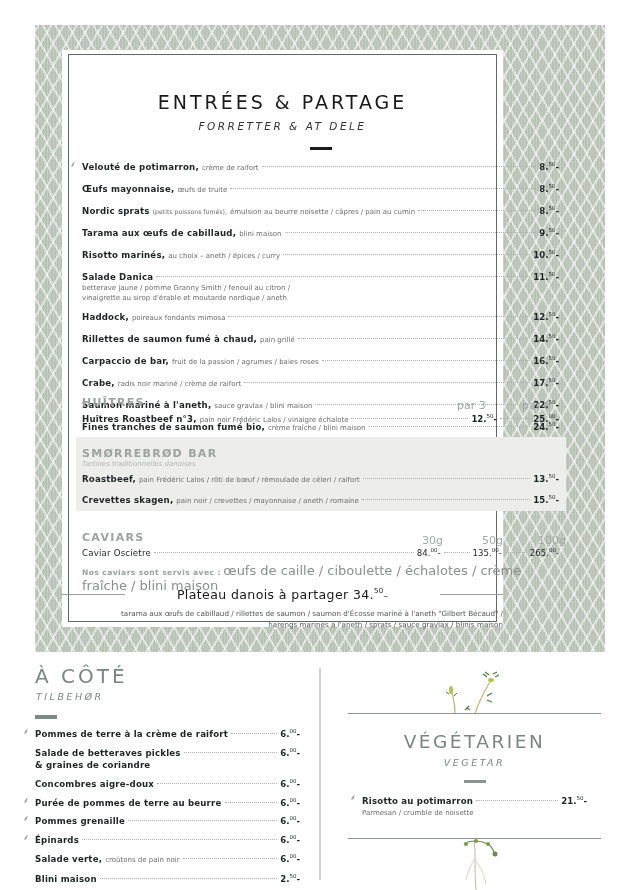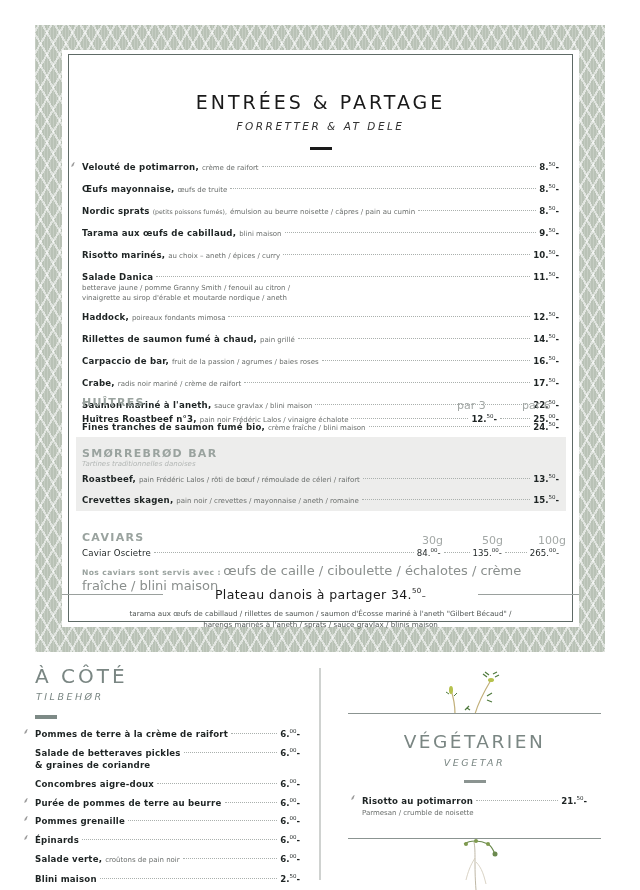--- a/index.html
+++ b/index.html
@@ -9,21 +9,21 @@
   
   .frame {
     position: absolute; left: 35px; top: 25px; width: 570px; height: 627px;
     background-color: #b9c2b6;
     background-image:
       repeating-linear-gradient(60deg, rgba(255,255,255,0.55) 0 2px, transparent 2px 11px),
       repeating-linear-gradient(-60deg, rgba(255,255,255,0.55) 0 2px, transparent 2px 11px),
       repeating-linear-gradient(90deg, rgba(255,255,255,0.18) 0 1px, transparent 1px 3px);
   }
   .frame-inner {
-    position: absolute; left: 27px; top: 25px; width: 517px; height: 577px;
+    position: absolute; left: 27px; top: 25px; width: 441px; height: 577px;
     background: #ffffff;
   }
   .frame-line {
     position: absolute; left: 6px; top: 4px; right: 6px; bottom: 5px;
     border: 1.5px solid #5e6a66;
   }
 
   .title {
     position: absolute; left: 0; right: 0; top: 41px; text-align: center;
     font-family: "DejaVu Sans", sans-serif; font-size: 19px; letter-spacing: 3px;
@@ -60,21 +60,21 @@
   .caviar-note .lead { font-weight: bold; color: #9aa39f; letter-spacing: 0.4px; }
   .caviar-note .rest { color: #8a8f8d; font-size: 13px; }
 
   .plateau {
     position: absolute; left: 0; right: 0; top: 537px; display: flex; align-items: center; gap: 40px;
   }
   .plateau .hline { flex: 1; height: 1px; background: #9aa09d; }
   .plateau .ptxt { font-size: 12.5px; padding: 0 12px; color: #1a1a1a; letter-spacing: 0.4px; white-space: nowrap; }
   .plateau .ptxt sup { font-size: 7px; vertical-align: 6px; }
   .plateau-desc {
-    position: absolute; left: 0; right: 0; top: 558px; text-align: center;
+    position: absolute; left: 0; right: 0; top: 558px; text-align: right;
     font-size: 7.2px; line-height: 11px; color: #4f5553;
   }
 
   
   .cote-title { position: absolute; left: 35px; top: 664px; font-size: 20px; letter-spacing: 3px; color: #7a8683; }
   .cote-sub { position: absolute; left: 36px; top: 691px; font-size: 9.5px; letter-spacing: 2.5px; font-style: italic; color: #7a8683; }
   .cote-bar { position: absolute; left: 35px; top: 715px; width: 22px; height: 4px; background: #7d8a86; }
 
   .side { position: absolute; left: 35px; top: 724px; width: 265px; }
   .side .row { font-size: 8.6px; line-height: 15.8px; }

